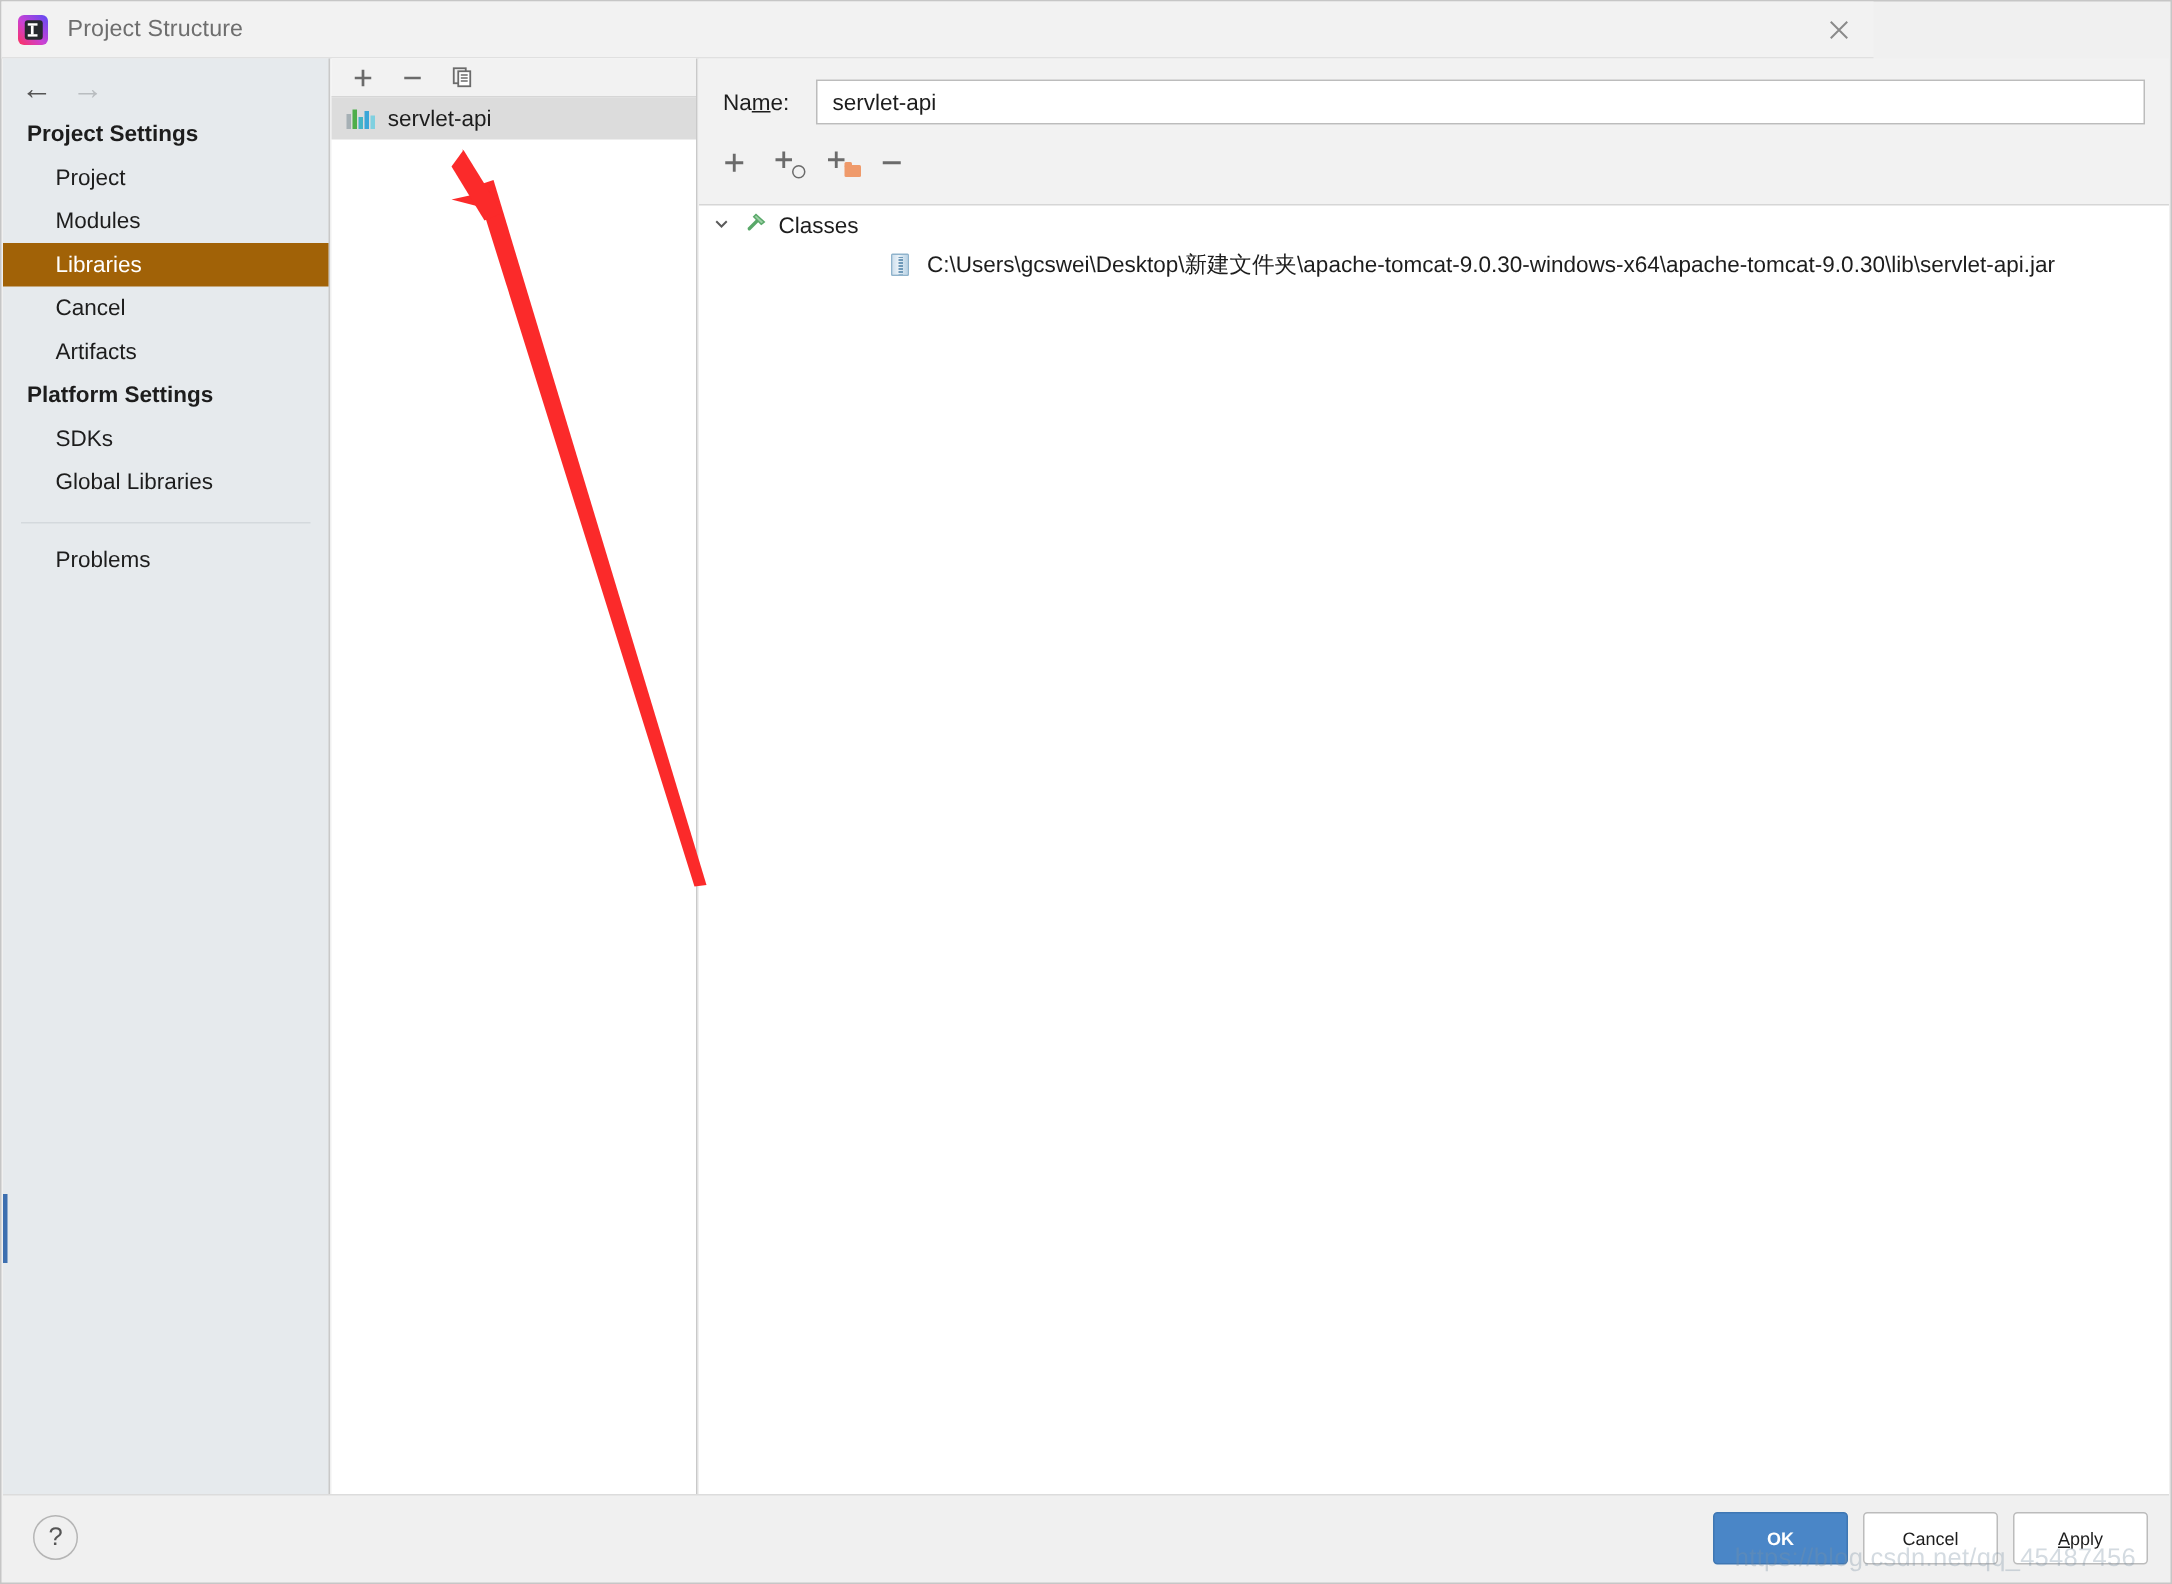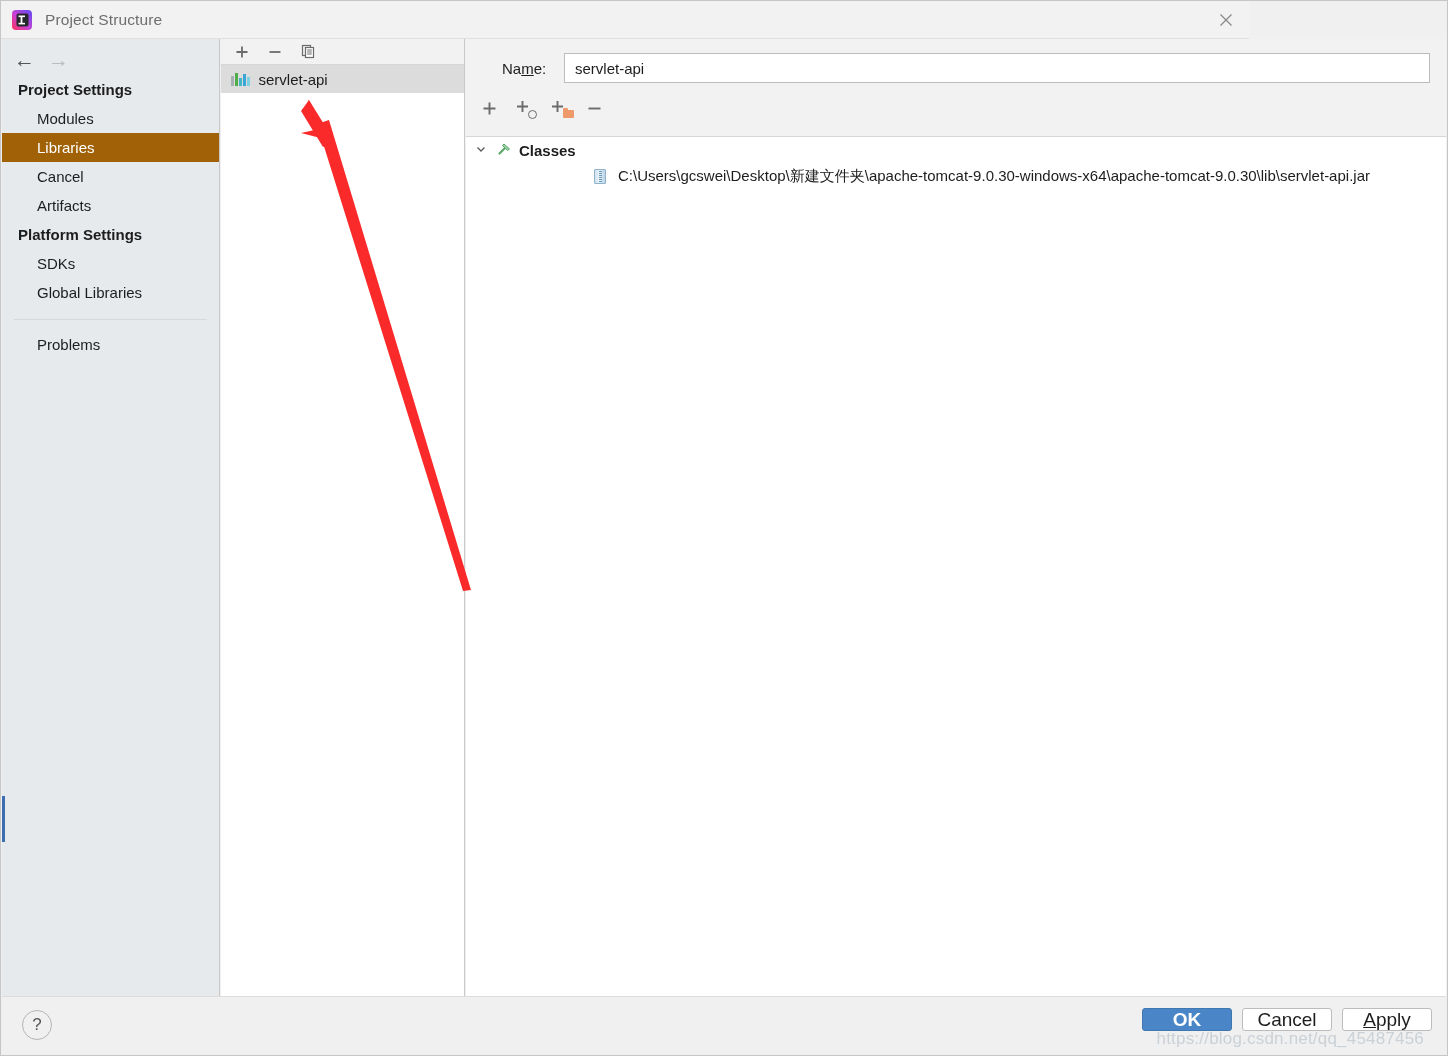--- a/index.html
+++ b/index.html
@@ -114,21 +114,20 @@
 
   
   .detail {
     position: absolute; left: 465px; top: 38px;
     width: 980px; height: 958px;
     background: #f2f2f2;
   }
   .name-row {
     display: flex; align-items: center;
     padding: 14px 16px 0 16px;
-    margin-left: 20px;
   }
   .name-label {
     font-size: 15px; color: #1d1d1d; width: 62px;
   }
   .name-label u { text-decoration: underline; }
   .name-input {
     flex: 1; height: 30px;
     background: #ffffff;
     border: 1px solid #bcbcbc;
     font-family: "Liberation Sans", sans-serif;
@@ -163,21 +162,21 @@
     position: absolute; left: 0; top: 97px;
     width: 980px; height: 861px;
     background: #ffffff;
     border-top: 1px solid #d6d6d6;
     border-bottom: 1px solid #c9c9c9;
   }
   .tree-row {
     display: flex; align-items: center;
     height: 26px; font-size: 15px; color: #1d1d1d;
   }
-  .tree-row.root { padding-left: 9px; gap: 7px; font-weight: bold; }
+  .tree-row.root { padding-left: 9px; gap: 7px; }
   .tree-row.child { padding-left: 52px; gap: 12px; justify-content: center; }
   .chevron { width: 14px; color: #5a5a5a; font-size: 12px; line-height: 1; }
 
   
   .jar-icon {
     width: 12px; height: 15px;
     background: linear-gradient(90deg,#cfe0ee 0%,#eaf2f8 40%,#b9d3e6 100%);
     border: 1px solid #8fb3cc; border-radius: 1px;
     position: relative; flex: none;
   }
@@ -199,25 +198,25 @@
     width: 30px; height: 30px; border-radius: 50%;
     border: 1px solid #b5b5b5; background: #f0f0f0;
     color: #555; font-size: 17px;
     display: flex; align-items: center; justify-content: center;
   }
   .btn-row {
     position: absolute; right: 14px; top: 11px;
     display: flex; gap: 10px;
   }
   .dlg-btn {
-    width: 90px; height: 23px;
+    width: 90px; height: 35px;
     border: 1px solid #bcbcbc; border-radius: 3px;
     background: #ffffff; color: #1d1d1d;
     font-family: "Liberation Sans", sans-serif;
-    font-size: 19px;
+    font-size: 12px;
     display: flex; align-items: center; justify-content: center;
   }
   .dlg-btn.primary {
     background: #4a86c7; border-color: #3f77b3;
     color: #ffffff; font-weight: bold;
   }
   .dlg-btn u { text-decoration: underline; }
 
   .watermark {
     position: absolute; right: 22px; bottom: 5px;
@@ -262,20 +261,21 @@
   <div class="sidebar">
     <div class="sidebar-edge-accent"></div>
 
     <div class="nav-arrows">
       <div class="nav-arrow nav-back">←</div>
       <div class="nav-arrow nav-fwd">→</div>
     </div>
 
     <div>
       <div class="group-title">Project Settings</div>
+      <div class="nav-item">Project</div>
       <div class="nav-item">Modules</div>
       <div class="nav-item selected">Libraries</div>
       <div class="nav-item">Cancel</div>
       <div class="nav-item">Artifacts</div>
     </div>
 
     <div>
       <div class="group-title">Platform Settings</div>
       <div class="nav-item">SDKs</div>
       <div class="nav-item">Global Libraries</div>

